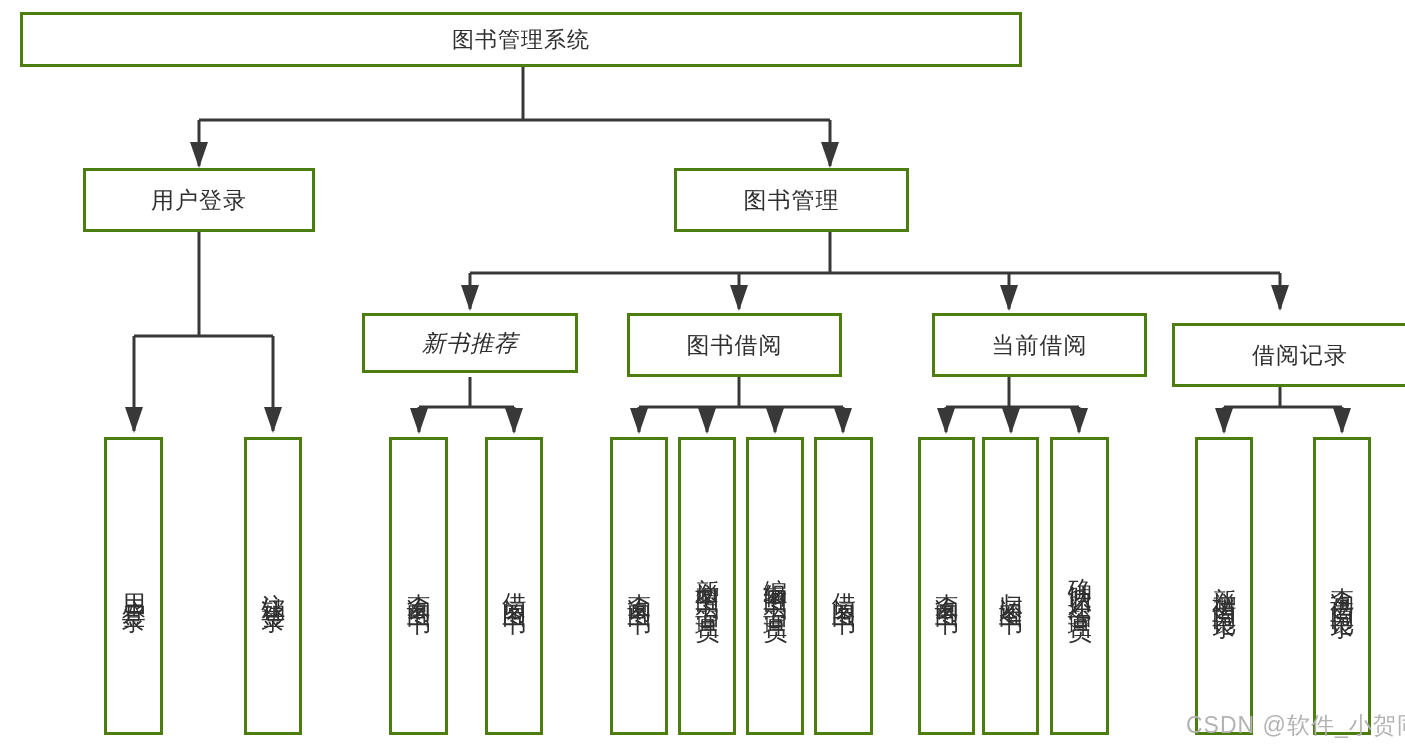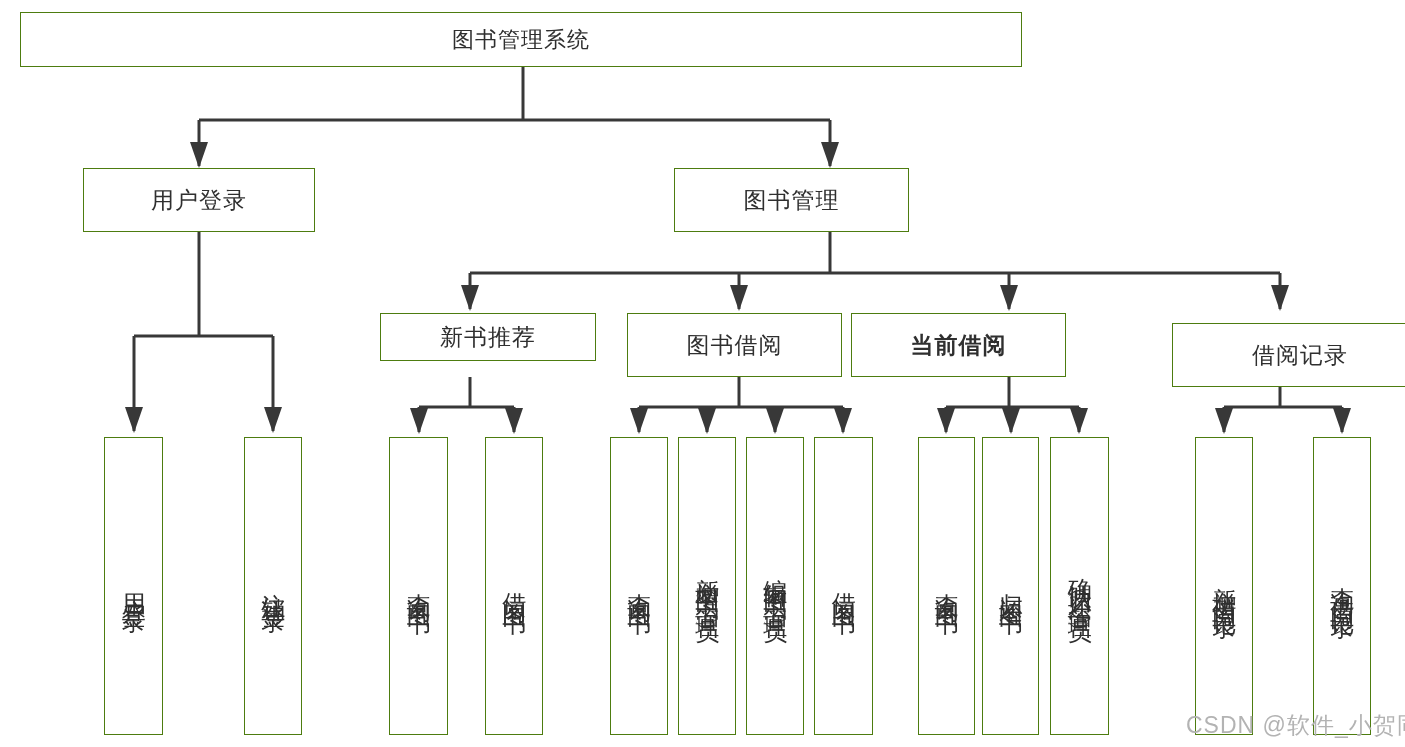--- a/index.html
+++ b/index.html
@@ -18,21 +18,21 @@
   }
   .connectors {
     position: absolute;
     left: 0; top: 0;
     width: 1405px; height: 747px;
   }
   .node {
     position: absolute;
     box-sizing: border-box;
     background: #ffffff;
-    border: 1px solid #4d7c0f;
+    border: 3px solid #4d7c0f;
     display: flex;
     align-items: center;
     justify-content: center;
     text-align: center;
   }
   .node.root  { font-size: 22px; letter-spacing: 1px; }
   .node.hbox  { font-size: 23px; letter-spacing: 1px; }
   .node.leaf  { font-size: 24px; }
   .node.leaf .vtext {
     writing-mode: vertical-rl;
@@ -127,27 +127,27 @@
     <span>图书管理系统</span>
   </div>
 
   <div class="node hbox" style="left:83px; top:168px; width:232px; height:64px;">
     <span>用户登录</span>
   </div>
   <div class="node hbox" style="left:674px; top:168px; width:235px; height:64px;">
     <span>图书管理</span>
   </div>
 
-  <div class="node hbox" style="left:380px; top:313px; width:216px; height:48px;">
+  <div class="node hbox" style="left:362px; top:313px; width:216px; height:60px;font-style:italic;">
     <span>新书推荐</span>
   </div>
   <div class="node hbox" style="left:627px; top:313px; width:215px; height:64px;">
     <span>图书借阅</span>
   </div>
-  <div class="node hbox" style="left:851px; top:313px; width:215px; height:64px;font-weight:bold;">
+  <div class="node hbox" style="left:932px; top:313px; width:215px; height:64px;">
     <span>当前借阅</span>
   </div>
   <div class="node hbox" style="left:1172px; top:323px; width:256px; height:64px;">
     <span>借阅记录</span>
   </div>
 
   <div class="node leaf" style="left:104px; top:437px; width:59px; height:298px;">
     <span class="vtext">用户登录</span>
   </div>
   <div class="node leaf" style="left:244px; top:437px; width:58px; height:298px;">

